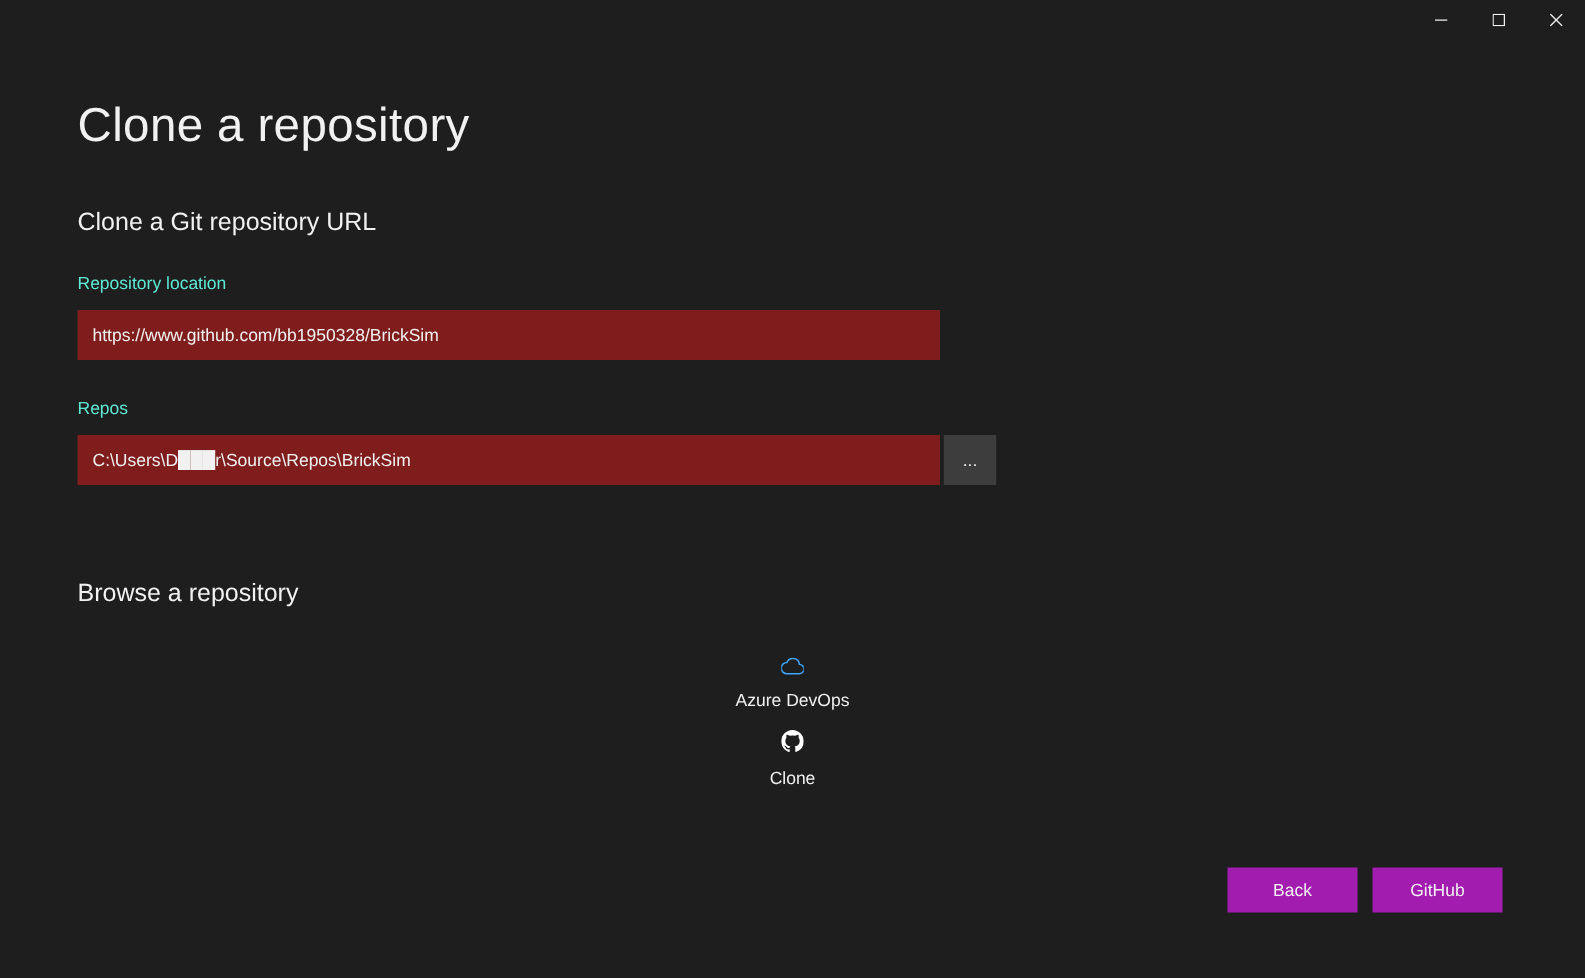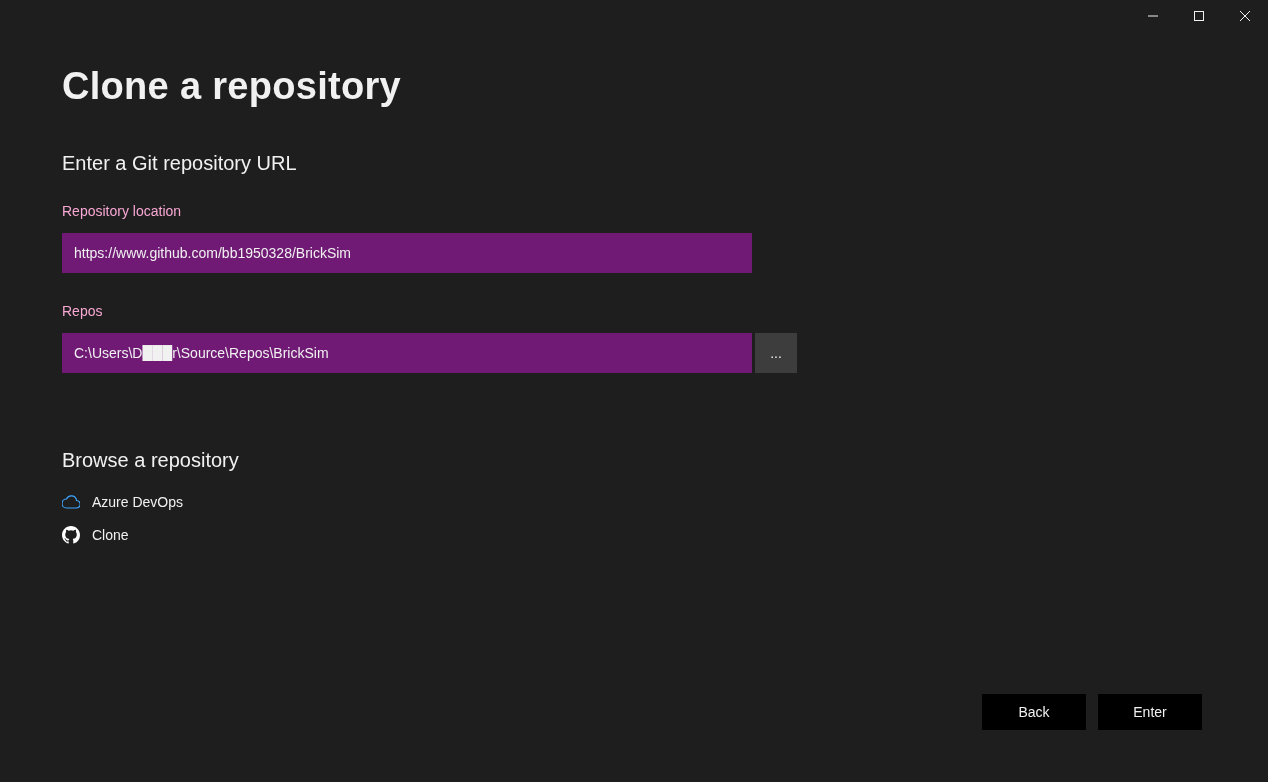--- a/index.html
+++ b/index.html
@@ -25,76 +25,77 @@
     color: #f1f1f1;
   }
   .win-btn svg { display: block; }
   .content {
     flex: 1;
     padding: 30px 62px 0 62px;
     position: relative;
   }
   h1.page-title {
     font-size: 38px;
-    font-weight: 700;
-    margin-top: 3px;
+    font-weight: 400;
+    margin-top: 18px;
     margin-bottom: 44px;
     letter-spacing: 0.3px;
   }
   h2.subhead {
     font-size: 20px;
     font-weight: 400;
     margin-bottom: 28px;
     color: #f1f1f1;
   }
   .field-label {
     font-size: 14px;
-    color: #f9a8d4;
+    color: #5eead4;
     margin-bottom: 14px;
   }
   .row { display: flex; align-items: center; gap: 3px; }
   .text-input {
     width: 690px; height: 40px;
-    background: #701a75;
+    background: #7f1d1d;
     border: none;
     color: #f1f1f1;
     font-size: 14px;
     padding: 0 12px;
     outline: none;
     font-family: inherit;
   }
   .field-block { margin-bottom: 30px; }
   .browse-btn {
     width: 42px; height: 40px;
     background: #3d3d3d;
     border: none;
     color: #f1f1f1;
     font-size: 14px;
     display: flex; align-items: center; justify-content: center;
     cursor: pointer;
   }
   .section2 { margin-top: 76px; }
-  .section2 h2 { margin-bottom: 14px; }
+  .section2 h2 { margin-bottom: 31px; }
   .repo-link {
     display: flex; align-items: center; gap: 12px;
     font-size: 14px;
     color: #f1f1f1;
     padding: 8px 0;
     cursor: pointer;
+    flex-direction: column;
   }
   .icon-azure { color: #3ea6ff; display: inline-flex; }
   .icon-github { color: #ffffff; display: inline-flex; }
   .footer {
     position: absolute;
     right: 66px; bottom: 52px;
     display: flex; gap: 12px;
   }
   .btn {
     min-width: 104px; height: 36px;
-    background: #000000;
+    background: #a21caf;
     border: none;
     color: #f1f1f1;
     font-size: 14px;
     font-family: inherit;
     cursor: pointer;
   }
 </style>
 </head>
 <body>
 
@@ -116,21 +117,21 @@
           <line x1="0" y1="0" x2="10" y2="10" stroke="currentColor" stroke-width="1"></line>
           <line x1="10" y1="0" x2="0" y2="10" stroke="currentColor" stroke-width="1"></line>
         </svg>
     </div>
   </div>
 
   <div class="content">
 
     <h1 class="page-title">Clone a repository</h1>
 
-    <h2 class="subhead">Enter a Git repository URL</h2>
+    <h2 class="subhead">Clone a Git repository URL</h2>
 
     <div class="field-block">
       <div class="field-label">Repository location</div>
       <input class="text-input" type="text" value="https://www.github.com/bb1950328/BrickSim" style="">
     </div>
 
     <div class="field-block">
       <div class="field-label">Repos</div>
       <div class="row">
         <input class="text-input" type="text" value="C:\Users\D███r\Source\Repos\BrickSim" style="">
@@ -155,17 +156,17 @@
           <svg width="18" height="18" viewBox="0 0 16 16" fill="currentColor">
               <path d="M8 0C3.58 0 0 3.58 0 8c0 3.54 2.29 6.53 5.47 7.59.4.07.55-.17.55-.38 0-.19-.01-.82-.01-1.49-2.01.37-2.53-.49-2.69-.94-.09-.23-.48-.94-.82-1.13-.28-.15-.68-.52-.01-.53.63-.01 1.08.58 1.23.82.72 1.21 1.87.87 2.33.66.07-.52.28-.87.51-1.07-1.78-.2-3.64-.89-3.64-3.95 0-.87.31-1.59.82-2.15-.08-.2-.36-1.02.08-2.12 0 0 .67-.21 2.2.82a7.5 7.5 0 0 1 4 0c1.53-1.04 2.2-.82 2.2-.82.44 1.1.16 1.92.08 2.12.51.56.82 1.27.82 2.15 0 3.07-1.87 3.75-3.65 3.95.29.25.54.73.54 1.48 0 1.07-.01 1.93-.01 2.2 0 .21.15.46.55.38A8.01 8.01 0 0 0 16 8c0-4.42-3.58-8-8-8z"></path>
             </svg>
         </span>
         <span>Clone</span>
       </div>
     </div>
 
     <div class="footer">
       <button class="btn">Back</button>
-      <button class="btn">Enter</button>
+      <button class="btn">GitHub</button>
     </div>
 
   </div>
 </div>
 
 </body></html>

